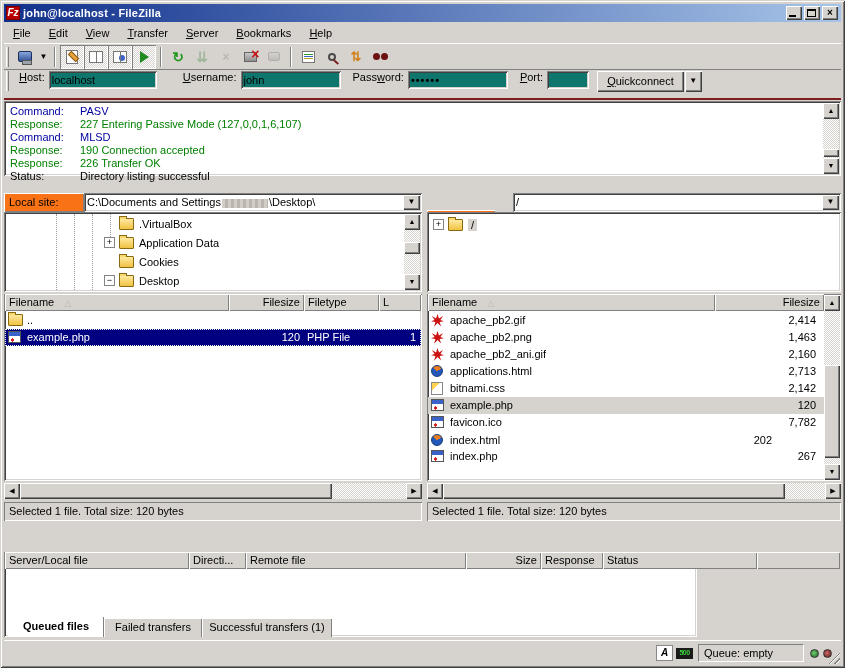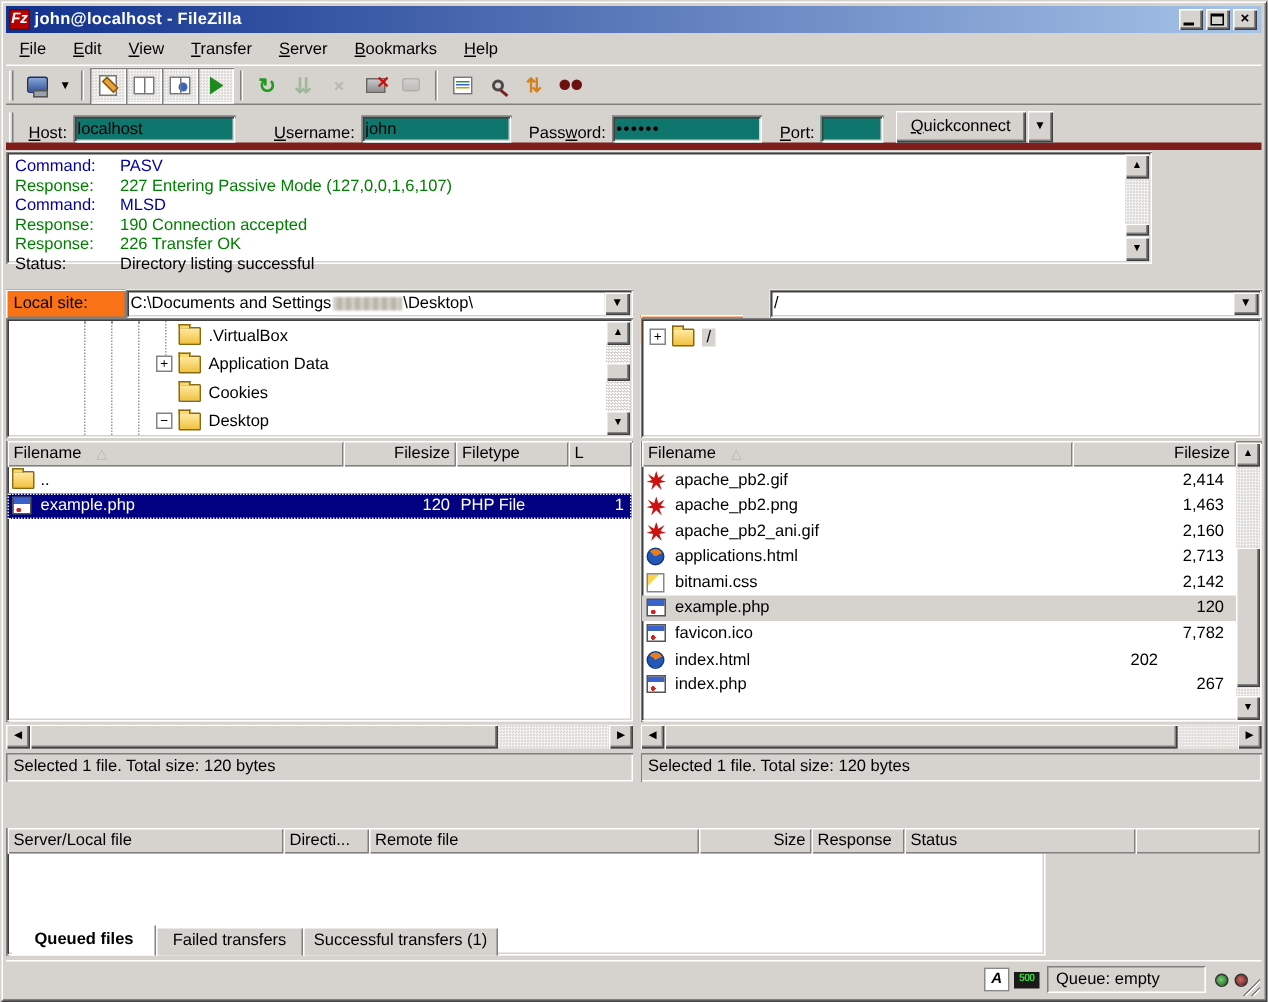--- a/index.html
+++ b/index.html
@@ -52,30 +52,30 @@
   .i-srvx::after { content:"×"; position:absolute; right:-4px; top:-7px; color:#cc1111; font-weight:bold; font-size:14px; }
   .i-plug { width:12px; height:9px; background:linear-gradient(#cfcfcf,#9a9a9a); border:1px solid #777; border-radius:2px; }
   .i-filter { width:13px; height:12px; background:#fff; border:1px solid #777; padding:2px 1px; display:flex; flex-direction:column; gap:1px; }
   .i-filter b { height:2px; }
   .i-mag { width:8px; height:8px; border:2px solid #4a4a4a; border-radius:50%; position:relative; }
   .i-mag::after { content:""; position:absolute; right:-5px; bottom:-4px; width:6px; height:2px; background:#7a2020; transform:rotate(40deg); }
   .g-sync { color:#d2821e; font-size:13px; font-weight:bold; }
   .i-bino { width:7px; height:7px; background:#6b1111; border-radius:50%; box-shadow:8px 0 0 #6b1111; position:relative; left:-4px; }
 
   
-  #qcbar { position:absolute; left:4px; top:71px; width:837px; height:29px; display:flex; align-items:flex-end; font-size:11px;
-    border-bottom:5px solid #7f1d1d; }
+  #qcbar { position:absolute; left:4px; top:71px; width:837px; height:29px; display:flex; align-items:flex-start; font-size:11px;
+    border-bottom:2px solid #7f1d1d; }
   .qclabel { margin:0 4px 0 6px; }
   .qcfield { height:18px; background:#0f766e; border:none; outline:none; font-size:11px; padding:1px 3px;
     box-shadow: inset 1px 1px 0 #808080, inset -1px -1px 0 #ffffff, inset 2px 2px 0 #404040, inset -2px -2px 0 #d6d3ce; }
   #qcbtn { margin-left:8px; height:21px; padding:0 10px; font-size:11px; line-height:19px; }
   #qcdd { width:17px; height:21px; text-align:center; font-size:8px; line-height:20px; margin-left:1px; }
 
   
-  #log { position:absolute; left:4px; top:101px; width:764px; height:75px; }
+  #log { position:absolute; left:4px; top:101px; width:837px; height:75px; }
   .logline { position:absolute; left:6px; font-size:11px; line-height:12px; white-space:nowrap; }
   .logtype { display:inline-block; width:70px; }
   .c-cmd { color:#0000a0; } .c-resp { color:#008000; } .c-stat { color:#000; }
 
   
   .sbtn { position:absolute; width:16px; height:16px; font-size:7px; color:#000; text-align:center; line-height:15px; }
   .track { background: repeating-conic-gradient(#ffffff 0% 25%, #d6d3ce 25% 50%) 0 0/2px 2px; }
   .thumb { position:absolute; background:#d6d3ce; box-shadow: inset 1px 1px 0 #ffffff, inset -1px -1px 0 #404040, inset -2px -2px 0 #808080; }
   .vsb { position:absolute; width:16px; }
   .hsb { position:absolute; height:16px; }

